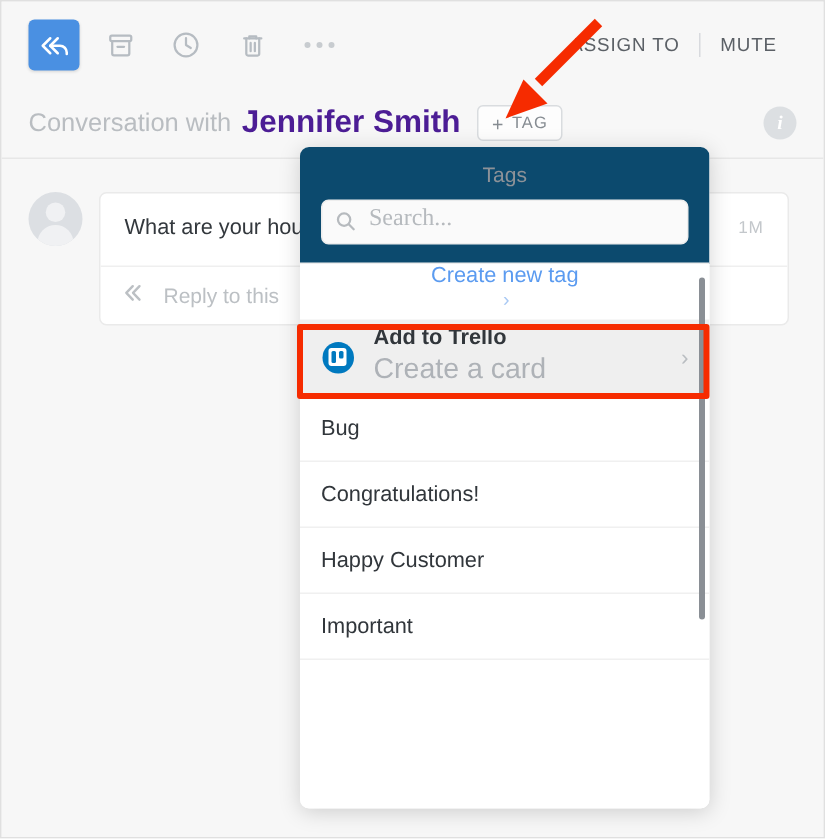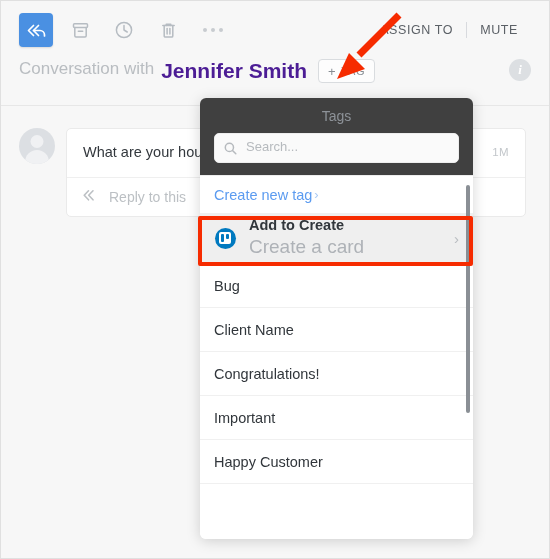--- a/index.html
+++ b/index.html
@@ -90,21 +90,21 @@
   }
 
   
   .conv-header {
     position: absolute;
     left: 0; top: 58px;
     width: 100%;
     height: 47px;
     box-sizing: border-box;
     display: flex;
-    align-items: flex-start;
+    align-items: center;
     padding: 0 18px;
     background: #f7f7f7;
     border-bottom: 1px solid #e7e7e7;
   }
   .conv-pre {
     font-size: 17px;
     color: #b9bdc1;
     margin-right: 7px;
   }
   .conv-name {
@@ -229,43 +229,43 @@
     border-radius: 6px;
     box-shadow: 0 2px 14px rgba(0,0,0,.17);
     overflow: hidden;
     display: flex;
     flex-direction: column;
   }
   .panel-head {
     flex: none;
     padding: 10px 14px 12px 14px;
     border-bottom: 1px solid #ededed;
-    background: #404040;
+    background: #0c4a6e;
   }
   .panel-title {
     text-align: center;
     font-size: 14px;
     color: #8d9298;
     margin-bottom: 9px;
   }
   .search-wrap {
     position: relative;
     height: 30px;
   }
   .search-input {
     width: 100%;
     height: 30px;
     box-sizing: border-box;
     border: 1px solid #ededed;
     background: #fafafa;
     border-radius: 5px;
     padding: 0 10px 4px 31px;
-    font-size: 13px;
+    font-size: 16px;
     color: #4a4f55;
-    font-family: Liberation Sans, sans-serif;
+    font-family: Liberation Serif, serif;
     outline: none;
   }
   .search-input::placeholder { color: #b6babe; }
   .search-icon {
     position: absolute;
     left: 10px;
     top: 8px;
     color: #b6babe;
   }
 
@@ -282,20 +282,21 @@
     box-sizing: border-box;
     padding: 0 14px;
     border-bottom: 1px solid #f0f0f0;
     background: #ffffff;
   }
   .row-create {
     height: 37px;
     color: #5b9bf0;
     font-size: 14.5px;
     border-bottom: none;
+    flex-direction: column;
   }
   .row-create .chev {
     color: #a9c9f4;
     margin-left: 2px;
     font-size: 13px;
   }
 
   .row-action {
     height: 51px;
     gap: 13px;
@@ -514,41 +515,38 @@
       <div class="row row-action selected">
         <div class="row-icon">
           <div class="trello-icon">
             <div class="board">
               <i class="tall"></i>
               <i class="short"></i>
             </div>
           </div>
         </div>
         <div class="row-text">
-          <div class="row-title">Add to Create</div>
+          <div class="row-title">Add to Trello</div>
           <div class="row-sub">Create a card</div>
         </div>
         <div class="row-arrow">›</div>
       </div>
 
 
       <div class="row row-tag">
         <span>Bug</span>
       </div>
       <div class="row row-tag">
-        <span>Client Name</span>
+        <span>Congratulations!</span>
       </div>
       <div class="row row-tag">
-        <span>Congratulations!</span>
+        <span>Happy Customer</span>
       </div>
       <div class="row row-tag">
         <span>Important</span>
-      </div>
-      <div class="row row-tag">
-        <span>Happy Customer</span>
       </div>
 
       <div class="panel-scrollbar"></div>
     </div>
   </div>
 
   <div class="hl-box"></div>
 
   <svg class="arrow-svg" width="80" height="80" viewBox="0 0 80 80">
     <line x1="68" y1="8" x2="28" y2="48" stroke="#f62b00" stroke-width="7" stroke-linecap="butt"></line>

